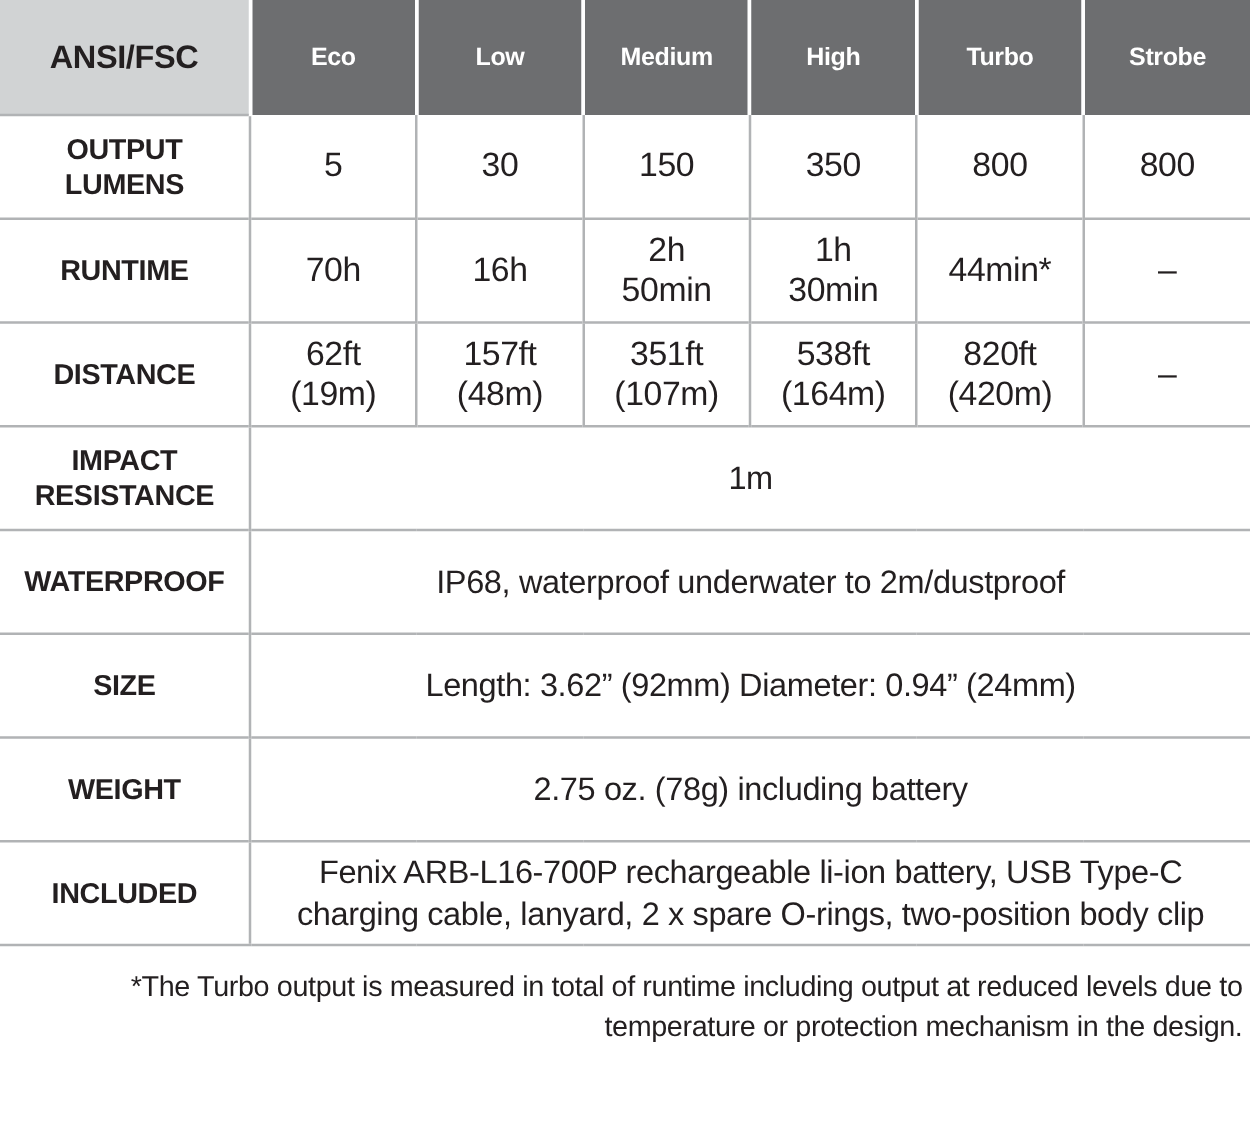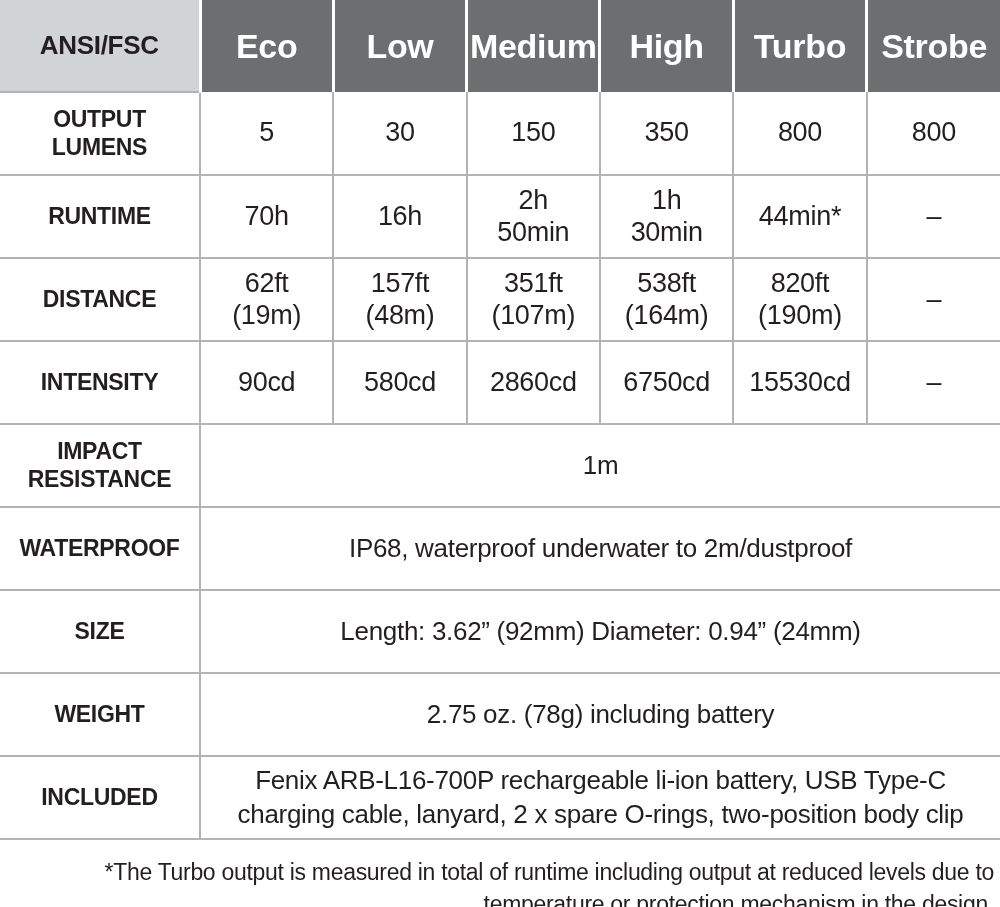--- a/index.html
+++ b/index.html
@@ -40,21 +40,21 @@
   th.corner {
     background: var(--corner-bg);
     font-weight: bold;
     font-size: 26px;
     border-bottom: 2px solid var(--border);
   }
   th.mode {
     background: var(--header-bg);
     color: var(--header-text);
     font-weight: bold;
-    font-size: 34px;
+    font-size: 20px;
     border-left: 3px solid #ffffff;
   }
   th.rlabel {
     font-weight: bold;
     font-size: 23px;
     line-height: 1.2;
     padding: 0 14px;
   }
   td.val {
     font-size: 27px;
@@ -132,30 +132,21 @@
         <th class="rlabel">DISTANCE</th>
         <td class="val">62ft
 (19m)</td>
         <td class="val">157ft
 (48m)</td>
         <td class="val">351ft
 (107m)</td>
         <td class="val">538ft
 (164m)</td>
         <td class="val">820ft
-(190m)</td>
-        <td class="val">–</td>
-      </tr>
-      <tr class="rule">
-        <th class="rlabel">INTENSITY</th>
-        <td class="val">90cd</td>
-        <td class="val">580cd</td>
-        <td class="val">2860cd</td>
-        <td class="val">6750cd</td>
-        <td class="val">15530cd</td>
+(420m)</td>
         <td class="val">–</td>
       </tr>
       <tr class="rule">
         <th class="rlabel">IMPACT RESISTANCE</th>
         <td class="mval" colspan="6">1m</td>
       </tr>
       <tr class="rule">
         <th class="rlabel">WATERPROOF</th>
         <td class="mval" colspan="6">IP68, waterproof underwater to 2m/dustproof</td>
       </tr>

